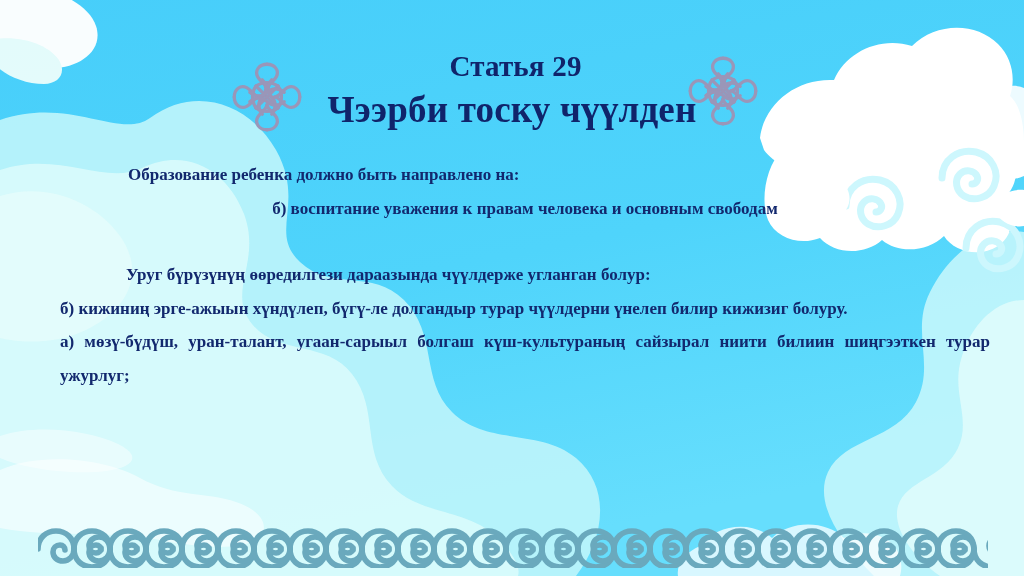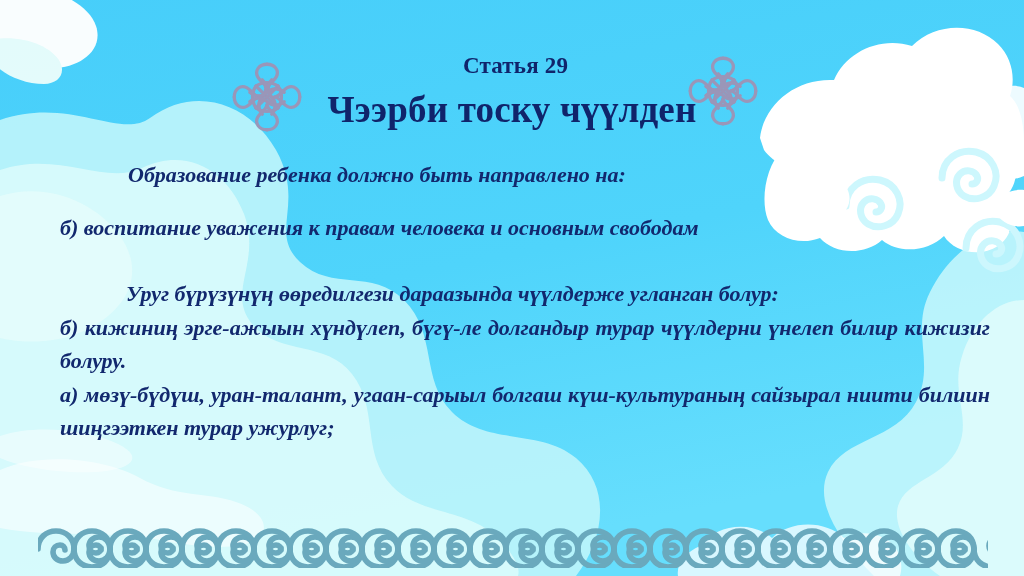--- a/index.html
+++ b/index.html
@@ -39,43 +39,42 @@
     z-index: 5;
   }
   .title-line {
     color: #10246b;
     font-weight: bold;
     font-size: 30px;
     line-height: 44px;
     letter-spacing: 0.2px;
     white-space: nowrap;
   }
-  #title-line-1 { font-size: 23px; padding-left: 7px; }
+  #title-line-1 { font-size: 29px; padding-left: 7px; }
   #title-line-2 { font-size: 37px; }
 
   
   #body-block {
     position: absolute;
     left: 60px;
     top: 158px;
     width: 930px;
     z-index: 5;
   }
   .para {
     color: #12286e;
     font-weight: bold;
-    font-style: italic;
-    font-size: 22px;
+    font-size: 17px;
     line-height: 33.5px;
     text-align: justify;
     text-justify: inter-word;
     margin: 0;
   }
   .para.lead { text-indent: 68px; }
-  .para.last-just { text-align: left; margin-top: 19px; }
+  .para.last-just { text-align: center; }
   .spacer { height: 33px; }
   #para-tuvan-lead { text-indent: 66px; }
 
   
   #wave-border {
     position: absolute;
     left: 38px;
     bottom: 8px;
     width: 950px;
     height: 40px;

